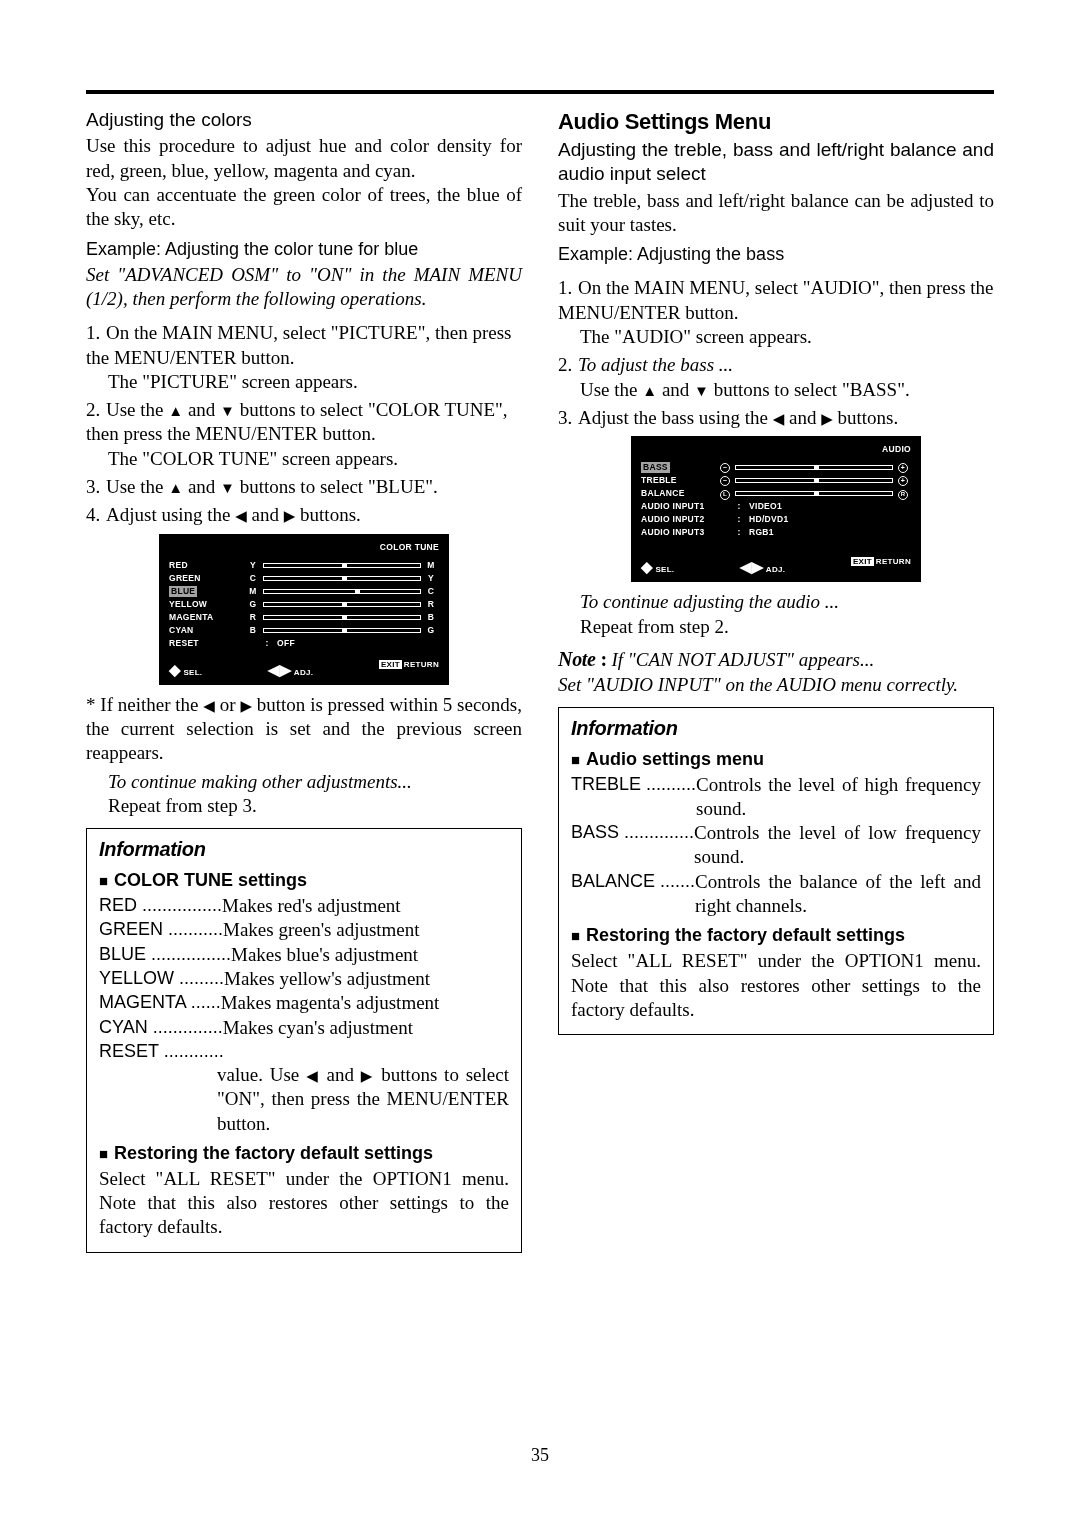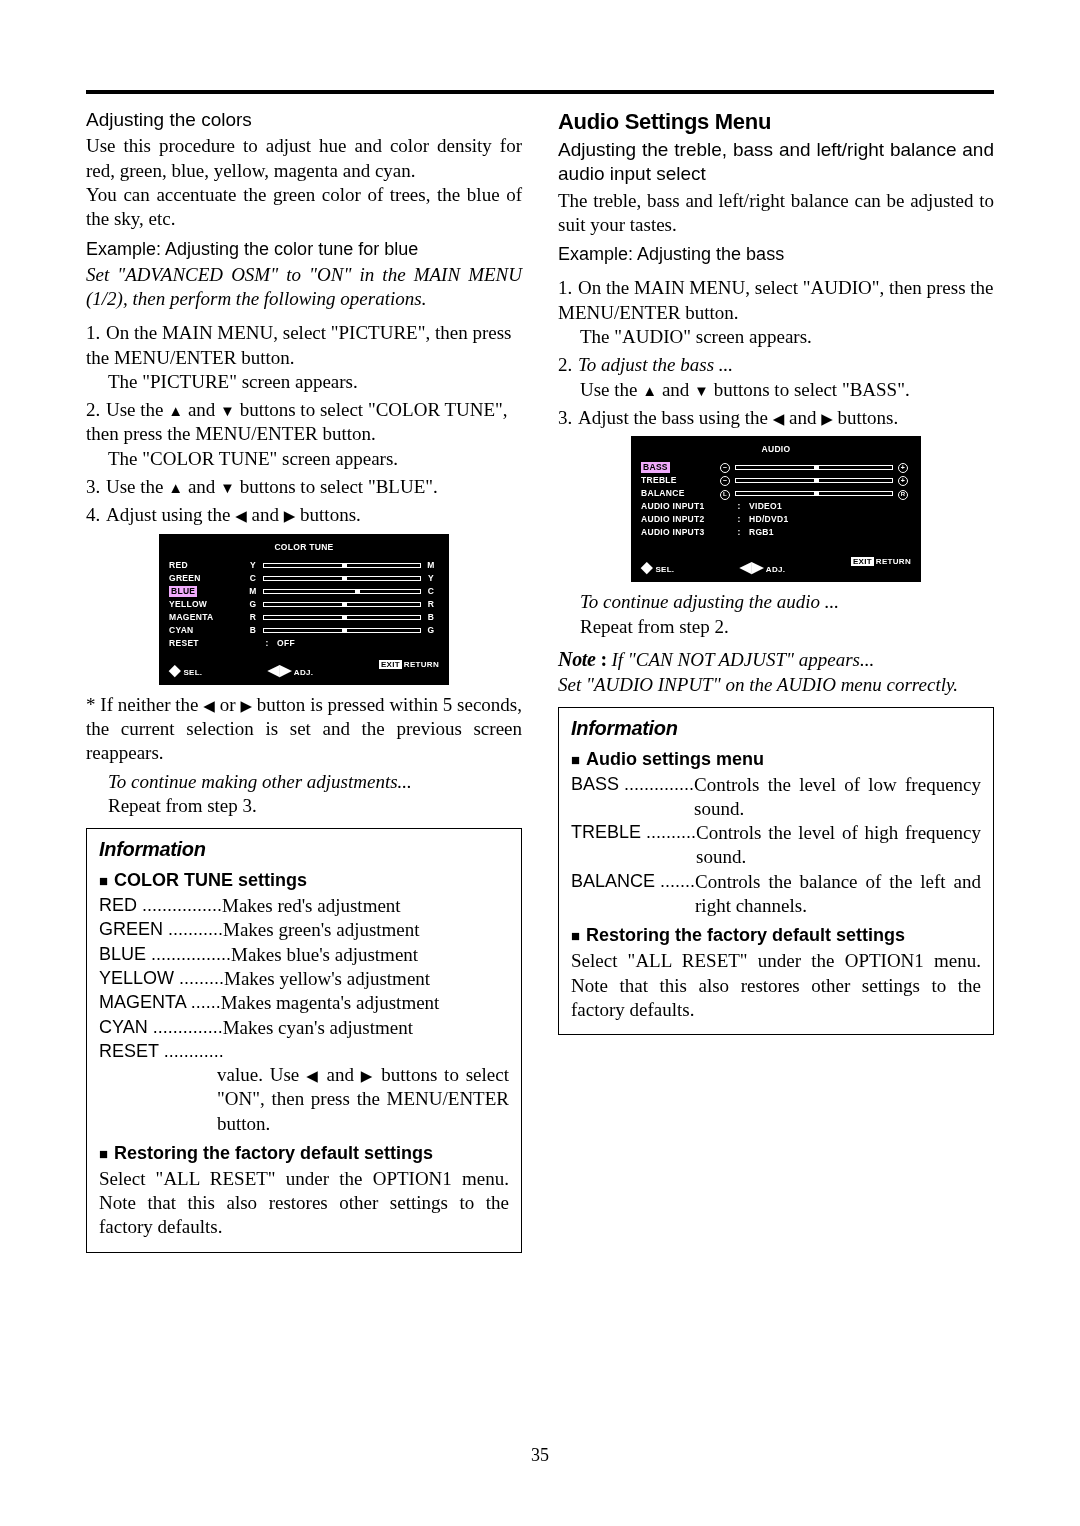--- a/index.html
+++ b/index.html
@@ -59,24 +59,24 @@
     background: #000;
     color: #fff;
     width: 270px;
     margin: 6px auto 8px auto;
     padding: 8px 10px 6px 10px;
     font-family: Arial, Helvetica, sans-serif;
     font-size: 8.5px;
     font-weight: bold;
     letter-spacing: 0.3px;
   }
-  .osm-title { text-align: center; margin-bottom: 6px; font-size: 8.5px; }
+  .osm-title { text-align: right; margin-bottom: 6px; font-size: 8.5px; }
   .osm-row { display: flex; align-items: center; height: 13px; }
   .osm-label { width: 76px; }
-  .osm-label.sel { background: #f0abfc; color: #000; padding: 0 2px; display:inline-block; width:auto; }
+  .osm-label.sel { background: #a3a3a3; color: #000; padding: 0 2px; display:inline-block; width:auto; }
   .osm-lbl-wrap { width:76px; }
   .osm-endl { width: 16px; text-align: center; }
   .osm-endr { width: 16px; text-align: center; }
   .osm-col { width: 12px; text-align:center; }
   .osm-val { width: 76px; padding-left:4px; }
   .osm-bar {
     flex: 1;
     margin: 0 2px;
     position: relative;
     height: 7px;
@@ -377,26 +377,26 @@
       <div class="note-line">
         <span class="note-label">Note</span><span class="note-label" style="font-style:normal;"> : </span><span class="italic">If "CAN NOT ADJUST" appears...</span>
         <div class="italic">Set "AUDIO INPUT" on the AUDIO menu correctly.</div>
       </div>
 
       <div class="info-box">
         <div class="info-title">Information</div>
         <div class="info-sub"><span class="square">■</span><span>Audio settings menu</span></div>
         <div id="right-defs">
             <div class="def-row">
+              <div class="def-term-sm">TREBLE ..........</div>
+              <div class="def-desc">Controls the level of high frequency sound.</div>
+            </div>
+            <div class="def-row">
               <div class="def-term-sm">BASS ..............</div>
               <div class="def-desc">Controls the level of low frequency sound.</div>
-            </div>
-            <div class="def-row">
-              <div class="def-term-sm">TREBLE ..........</div>
-              <div class="def-desc">Controls the level of high frequency sound.</div>
             </div>
             <div class="def-row">
               <div class="def-term-sm">BALANCE .......</div>
               <div class="def-desc">Controls the balance of the left and right channels.</div>
             </div>
           </div>
         <div class="info-sub"><span class="square">■</span><span>Restoring the factory default settings</span></div>
         <div class="body-text">Select "ALL RESET" under the OPTION1 menu. Note that this also restores other settings to the factory defaults.</div>
       </div>
     </div>

